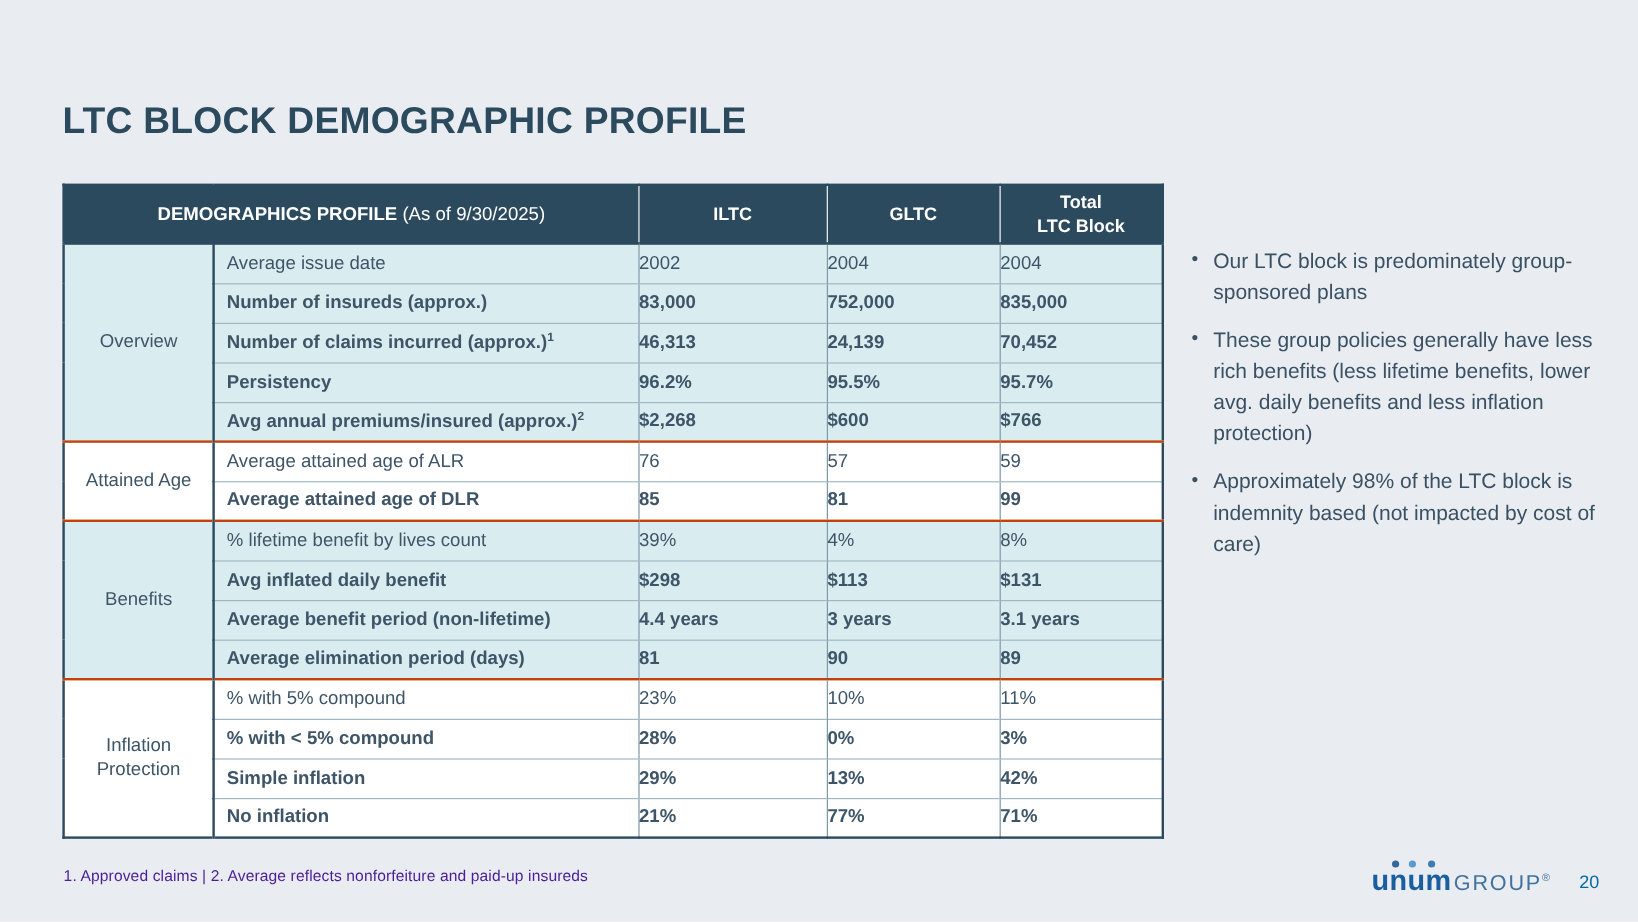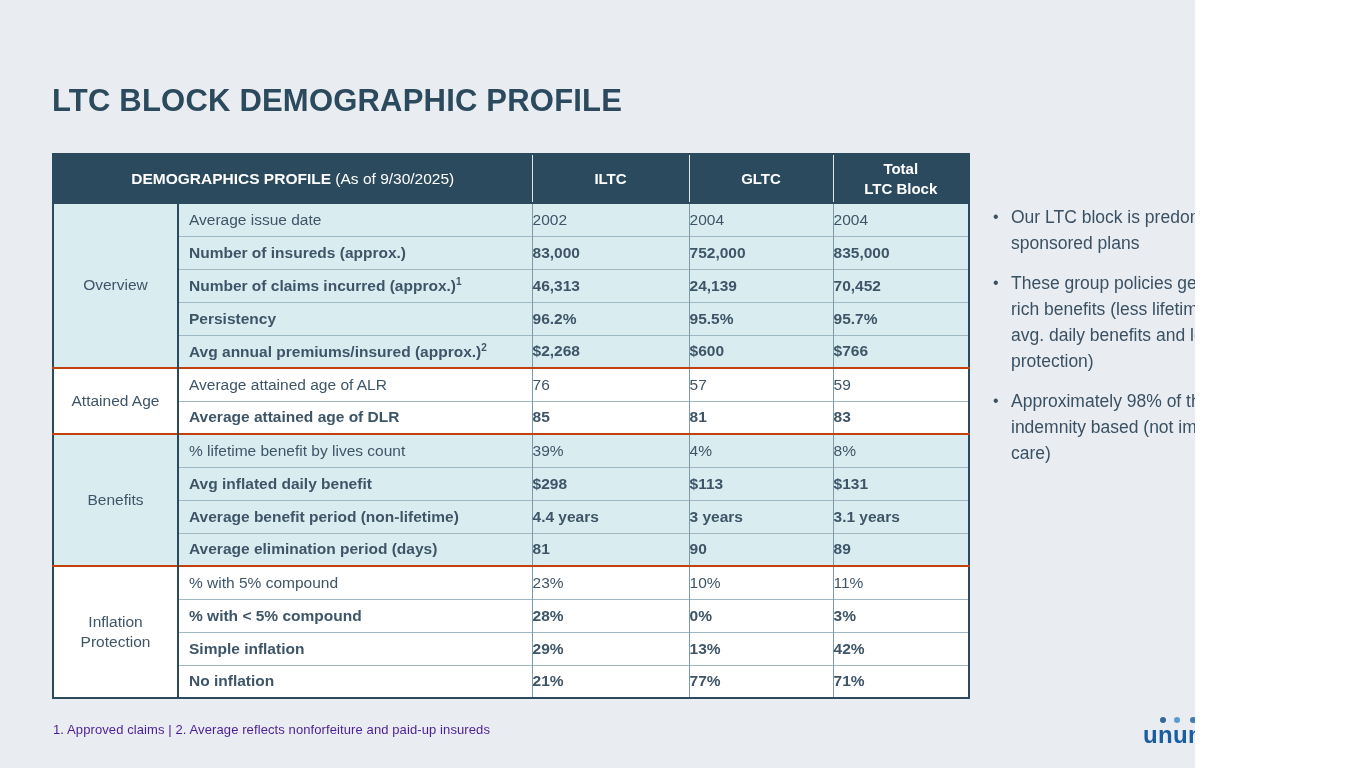--- a/index.html
+++ b/index.html
@@ -1,18 +1,18 @@
 <!DOCTYPE html>
 <html><head>
 <meta charset="utf-8">
 <style>
   * { margin:0; padding:0; box-sizing:border-box; }
   body { font-family:"Liberation Sans", sans-serif; }
   .slide {
-    position:relative; width:1195px; height:768px;
+    position:relative; width:1365px; height:768px;
     background:#E9EDF1; overflow:hidden;
   }
   .title {
     position:absolute; left:52px; top:83px;
     font-size:31px; font-weight:bold; color:#2C4A5E; letter-spacing:0.2px;
   }
 
   
   .table-wrap { position:absolute; left:52px; top:153px; }
   table.demo-table {
@@ -66,21 +66,21 @@
   .unum-wordmark { position:relative; display:inline-block; padding-top:7px; }
   .unum-text {
     font-size:24px; font-weight:bold; color:#1A5EA2; letter-spacing:0.3px; line-height:1;
   }
   .dots i { position:absolute; top:1px; width:6px; height:6px; border-radius:50%; }
   .dots i.d1 { left:17px; background:#34689A; }
   .dots i.d2 { left:31px; background:#5B9BD0; }
   .dots i.d3 { left:47px; background:#3E7CB1; }
   .group-text { font-size:18px; color:#41729F; letter-spacing:1.5px; margin-left:2px; }
   .tm { font-size:9px; color:#41729F; position:relative; top:-8px; }
-  .page-num { position:absolute; left:1316px; top:727px; font-size:15px; color:#a21caf; }
+  .page-num { position:absolute; left:1316px; top:727px; font-size:15px; color:#0369a1; }
 </style>
 </head>
 <body>
 
 <div class="slide">
 
   <h1 class="title">LTC BLOCK DEMOGRAPHIC PROFILE</h1>
 
   <div class="table-wrap">
     <table class="demo-table">
@@ -142,21 +142,21 @@
           <td class="group" rowspan="2">Attained Age</td>
           <td class="metric"><span>Average attained age of ALR</span></td>
           <td class="val">76</td>
           <td class="val">57</td>
           <td class="val">59</td>
         </tr>
         <tr class="sec-white r-inner">
           <td class="metric"><span>Average attained age of DLR</span></td>
           <td class="val">85</td>
           <td class="val">81</td>
-          <td class="val">83</td>
+          <td class="val">99</td>
         </tr>
 
         <tr class="sec-light sec-start">
           <td class="group" rowspan="4">Benefits</td>
           <td class="metric"><span>% lifetime benefit by lives count</span></td>
           <td class="val">39%</td>
           <td class="val">4%</td>
           <td class="val">8%</td>
         </tr>
         <tr class="sec-light r-inner">

